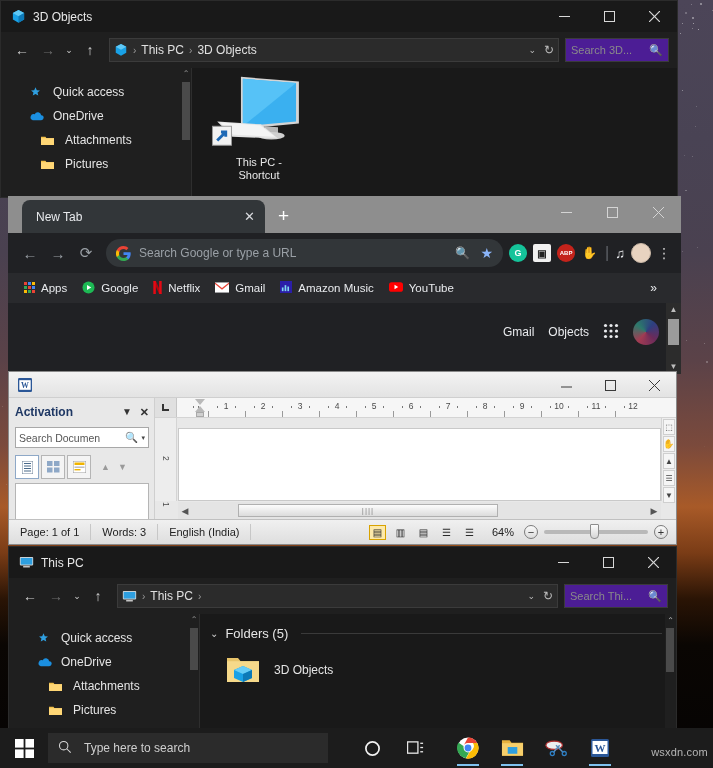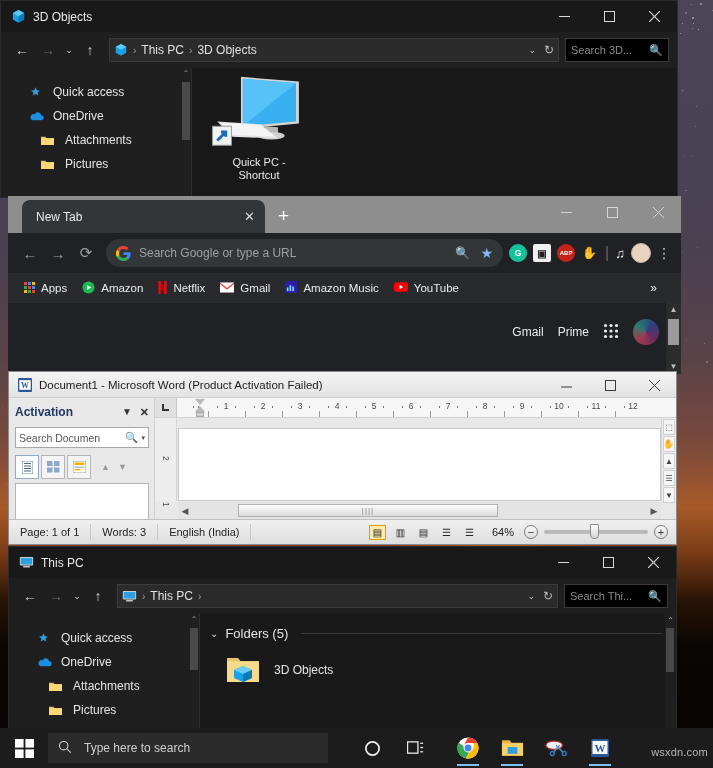--- a/index.html
+++ b/index.html
@@ -47,21 +47,21 @@
     color: #cfcfcf; font-size: 14px;
   }
   .nav-ico.dim { color: #6d6d6d; }
   .addressbar {
     flex: 1; height: 24px; margin: 0 6px; background: #2b2b2b; border: 1px solid #3b3b3b;
     display: flex; align-items: center; padding: 0 4px; color: #e0e0e0; font-size: 12px;
   }
   .crumbsep { color: #9a9a9a; margin: 0 5px; font-size: 10px; }
   .addr-right { margin-left: auto; display: flex; align-items: center; gap: 2px; color:#bdbdbd; }
   .searchbox {
-    width: 104px; height: 24px; background: #000000; border: 1px solid #3b3b3b;
+    width: 104px; height: 24px; background: #4c1d95; border: 1px solid #3b3b3b;
     display: flex; align-items: center; padding: 0 5px; color: #8a8a8a; font-size: 11px;
   }
   .searchbox .sq { margin-left: auto; color:#c8c8c8; }
 
   .exp-body { display: flex; position: absolute; left:0; right:0; bottom:0; top: 67px; background:#1f1f1f; }
   .exp-sidebar { width: 190px; position: relative; background: #1f1f1f; padding-top: 12px; }
   .side-item { display: flex; align-items: center; height: 24px; color: #e4e4e4; font-size: 12px; padding-left: 28px; }
   .side-item.indent { padding-left: 40px; }
   .side-ico { width: 18px; display: flex; align-items: center; margin-right: 6px; }
   .sb-track { position: absolute; right: 0; top: 0; width: 10px; height: 100%; background: #1f1f1f; }
@@ -704,21 +704,21 @@
             <polygon points="33,5 89,9.6 89,50 33,55" fill="#3ab0f0"></polygon>
             <polygon points="33,5 89,9.6 33,55" fill="#56c2f7"></polygon>
             <polygon points="56,55 56,62 70,63 70,56" fill="#b8b8b8"></polygon>
             <ellipse cx="63" cy="65" rx="14" ry="4" fill="#cfcfcf"></ellipse>
             <polygon points="6,50 52,53 70,68 22,66" fill="#e4e4e4"></polygon>
             <polygon points="9,51 51,54 67,66 23,64" fill="#f4f4f4"></polygon>
             <rect x="1" y="55" width="20" height="20" fill="#f2f2f2" stroke="#9a9a9a"></rect>
             <path d="M6 70 l8-8 M10 61 h5 v5" stroke="#1e69b5" stroke-width="3" fill="none"></path>
           </svg>
           <div style="color:#e8e8e8;font-size:11px;line-height:13px;margin-top:2px;">
-            <div>Quick PC -</div>
+            <div>This PC -</div>
             <div>Shortcut</div>
           </div>
         </div>
       </div>
     </div>
   </div>
 
   <div class="win chrome-win" style="left:8px;top:196px;width:673px;height:178px;">
     <div class="chrome-tabstrip">
       <div class="chrome-tab">
@@ -792,21 +792,21 @@
         </span>
         <span>Apps</span>
       </div>
       <div class="bm">
         <span>
           <svg width="13" height="13" viewBox="0 0 14 14">
               <circle cx="7" cy="7" r="6.5" fill="#1db954"></circle>
               <polygon points="5.4,4.2 10,7 5.4,9.8" fill="#fff"></polygon>
             </svg>
         </span>
-        <span>Amazon</span>
+        <span>Google</span>
       </div>
       <div class="bm">
         <span>
           <svg width="9" height="13" viewBox="0 0 9 14">
               <polygon points="0,0 2.7,0 9,14 6.3,14" fill="#b1060f"></polygon>
               <rect x="0" y="0" width="2.7" height="14" fill="#e50914"></rect>
               <rect x="6.3" y="0" width="2.7" height="14" fill="#e50914"></rect>
             </svg>
         </span>
         <span>Netflix</span>
@@ -839,21 +839,21 @@
             </svg>
         </span>
         <span>YouTube</span>
       </div>
       <div style="margin-left:auto;color:#e8eaed;font-size:12px;padding-right:14px;">»</div>
     </div>
 
     <div class="chrome-page">
       <div class="gpage-top">
         <span>Gmail</span>
-        <span>Prime</span>
+        <span>Objects</span>
         <span>
           <svg width="16" height="16" viewBox="0 0 16 16">
             <g fill="#e8eaed">
                 <circle cx="2.5" cy="2.5" r="1.6"></circle>
                 <circle cx="8" cy="2.5" r="1.6"></circle>
                 <circle cx="13.5" cy="2.5" r="1.6"></circle>
             <circle cx="2.5" cy="8" r="1.6"></circle>
                 <circle cx="8" cy="8" r="1.6"></circle>
                 <circle cx="13.5" cy="8" r="1.6"></circle>
             <circle cx="2.5" cy="13.5" r="1.6"></circle>
@@ -874,21 +874,20 @@
 
   <div class="win word-win" style="left:8px;top:371px;width:669px;height:174px;">
     <div class="word-title">
       <span style="margin:0 7px 0 9px;display:flex;">
         <svg width="14" height="14" viewBox="0 0 16 16">
             <rect width="16" height="16" rx="1.5" fill="#2b5797"></rect>
             <rect x="1.5" y="2.5" width="13" height="11" fill="#fff"></rect>
             <text x="8" y="11.4" font-size="9" font-family="Liberation Serif, serif" font-weight="bold" fill="#2b5797" text-anchor="middle">W</text>
           </svg>
       </span>
-      <span>Document1 - Microsoft Word (Product Activation Failed)</span>
       <div class="word-wbtns">
         <div class="word-wbtn">
             <svg width="11" height="11">
               <line x1="0" y1="7" x2="11" y2="7" stroke="#3a3a3a"></line>
             </svg>
           </div>
         <div class="word-wbtn">
             <svg width="11" height="11">
               <rect x="0.5" y="0.5" width="10" height="10" fill="none" stroke="#3a3a3a"></rect>
             </svg>

